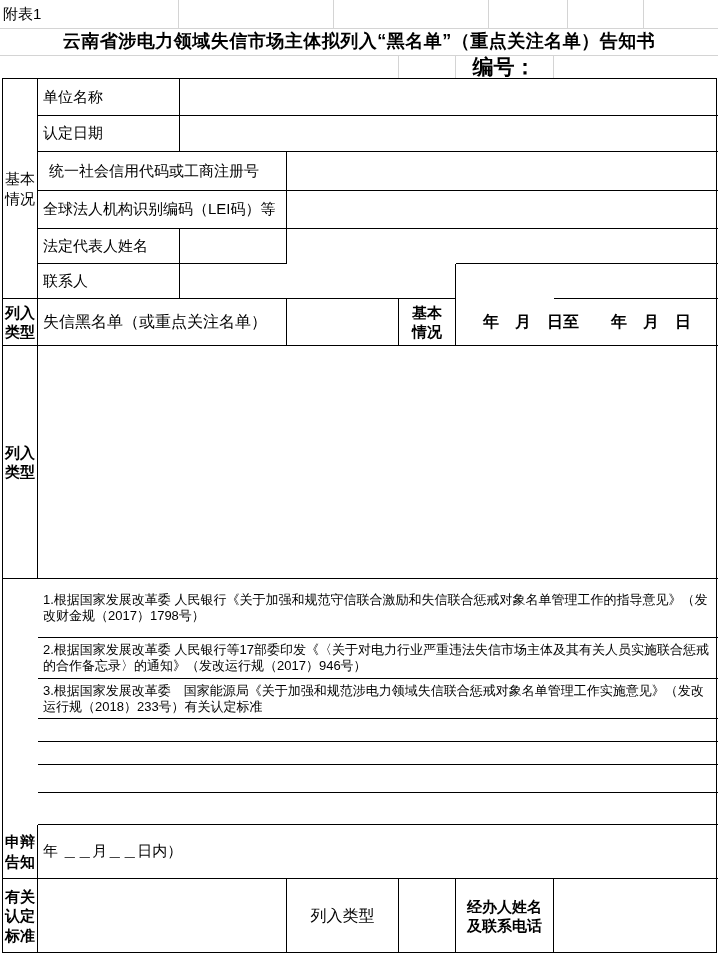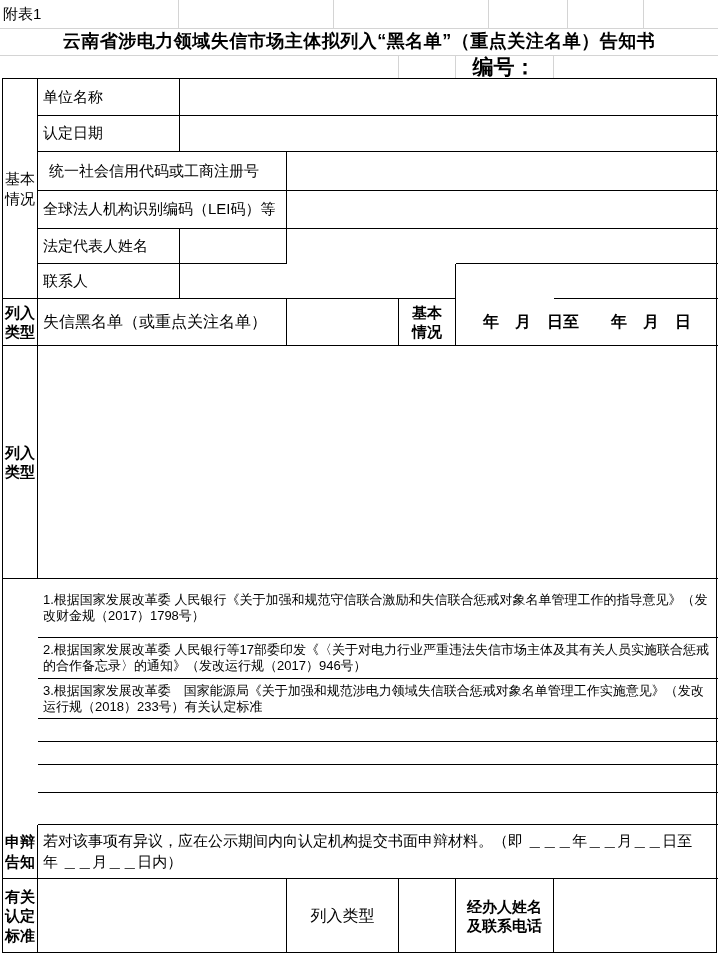--- a/index.html
+++ b/index.html
@@ -115,21 +115,20 @@
   <div class="cell no-r items" style="left:35px;top:600px;width:680px;height:40px">3.根据国家发展改革委　国家能源局《关于加强和规范涉电力领域失信联合惩戒对象名单管理工作实施意见》（发改运行规（2018）233号）有关认定标准</div>
   <div class="cell no-r" style="left:35px;top:640px;width:680px;height:23px"></div>
   <div class="cell no-r" style="left:35px;top:663px;width:680px;height:23px"></div>
   <div class="cell no-r" style="left:35px;top:686px;width:680px;height:28px"></div>
   <div class="cell no-r" style="left:35px;top:714px;width:680px;height:32px"></div>
 
   <div class="cell vlab bold" style="left:0;top:746px;width:35px;height:54px">
       <span>申辩告知</span>
     </div>
   <div class="cell no-r appeal-txt" style="left:35px;top:746px;width:680px;height:54px">
-    <div>若对该事项有异议，应在公示期间内向认定机构提交书面申辩材料。（即 ＿＿＿年＿＿月＿＿日至</div>
     <div>年 ＿＿月＿＿日内）</div>
   </div>
 
   <div class="cell vlab bold no-b" style="left:0;top:800px;width:35px;height:74px">
       <span>有关认定标准</span>
     </div>
   <div class="cell no-b" style="left:35px;top:800px;width:249px;height:74px"></div>
   <div class="cell no-b center blk16" style="left:284px;top:800px;width:112px;height:74px">列入类型</div>
   <div class="cell no-b" style="left:396px;top:800px;width:57px;height:74px"></div>
   <div class="cell no-b vlab wide bold" style="left:453px;top:800px;width:98px;height:74px">

